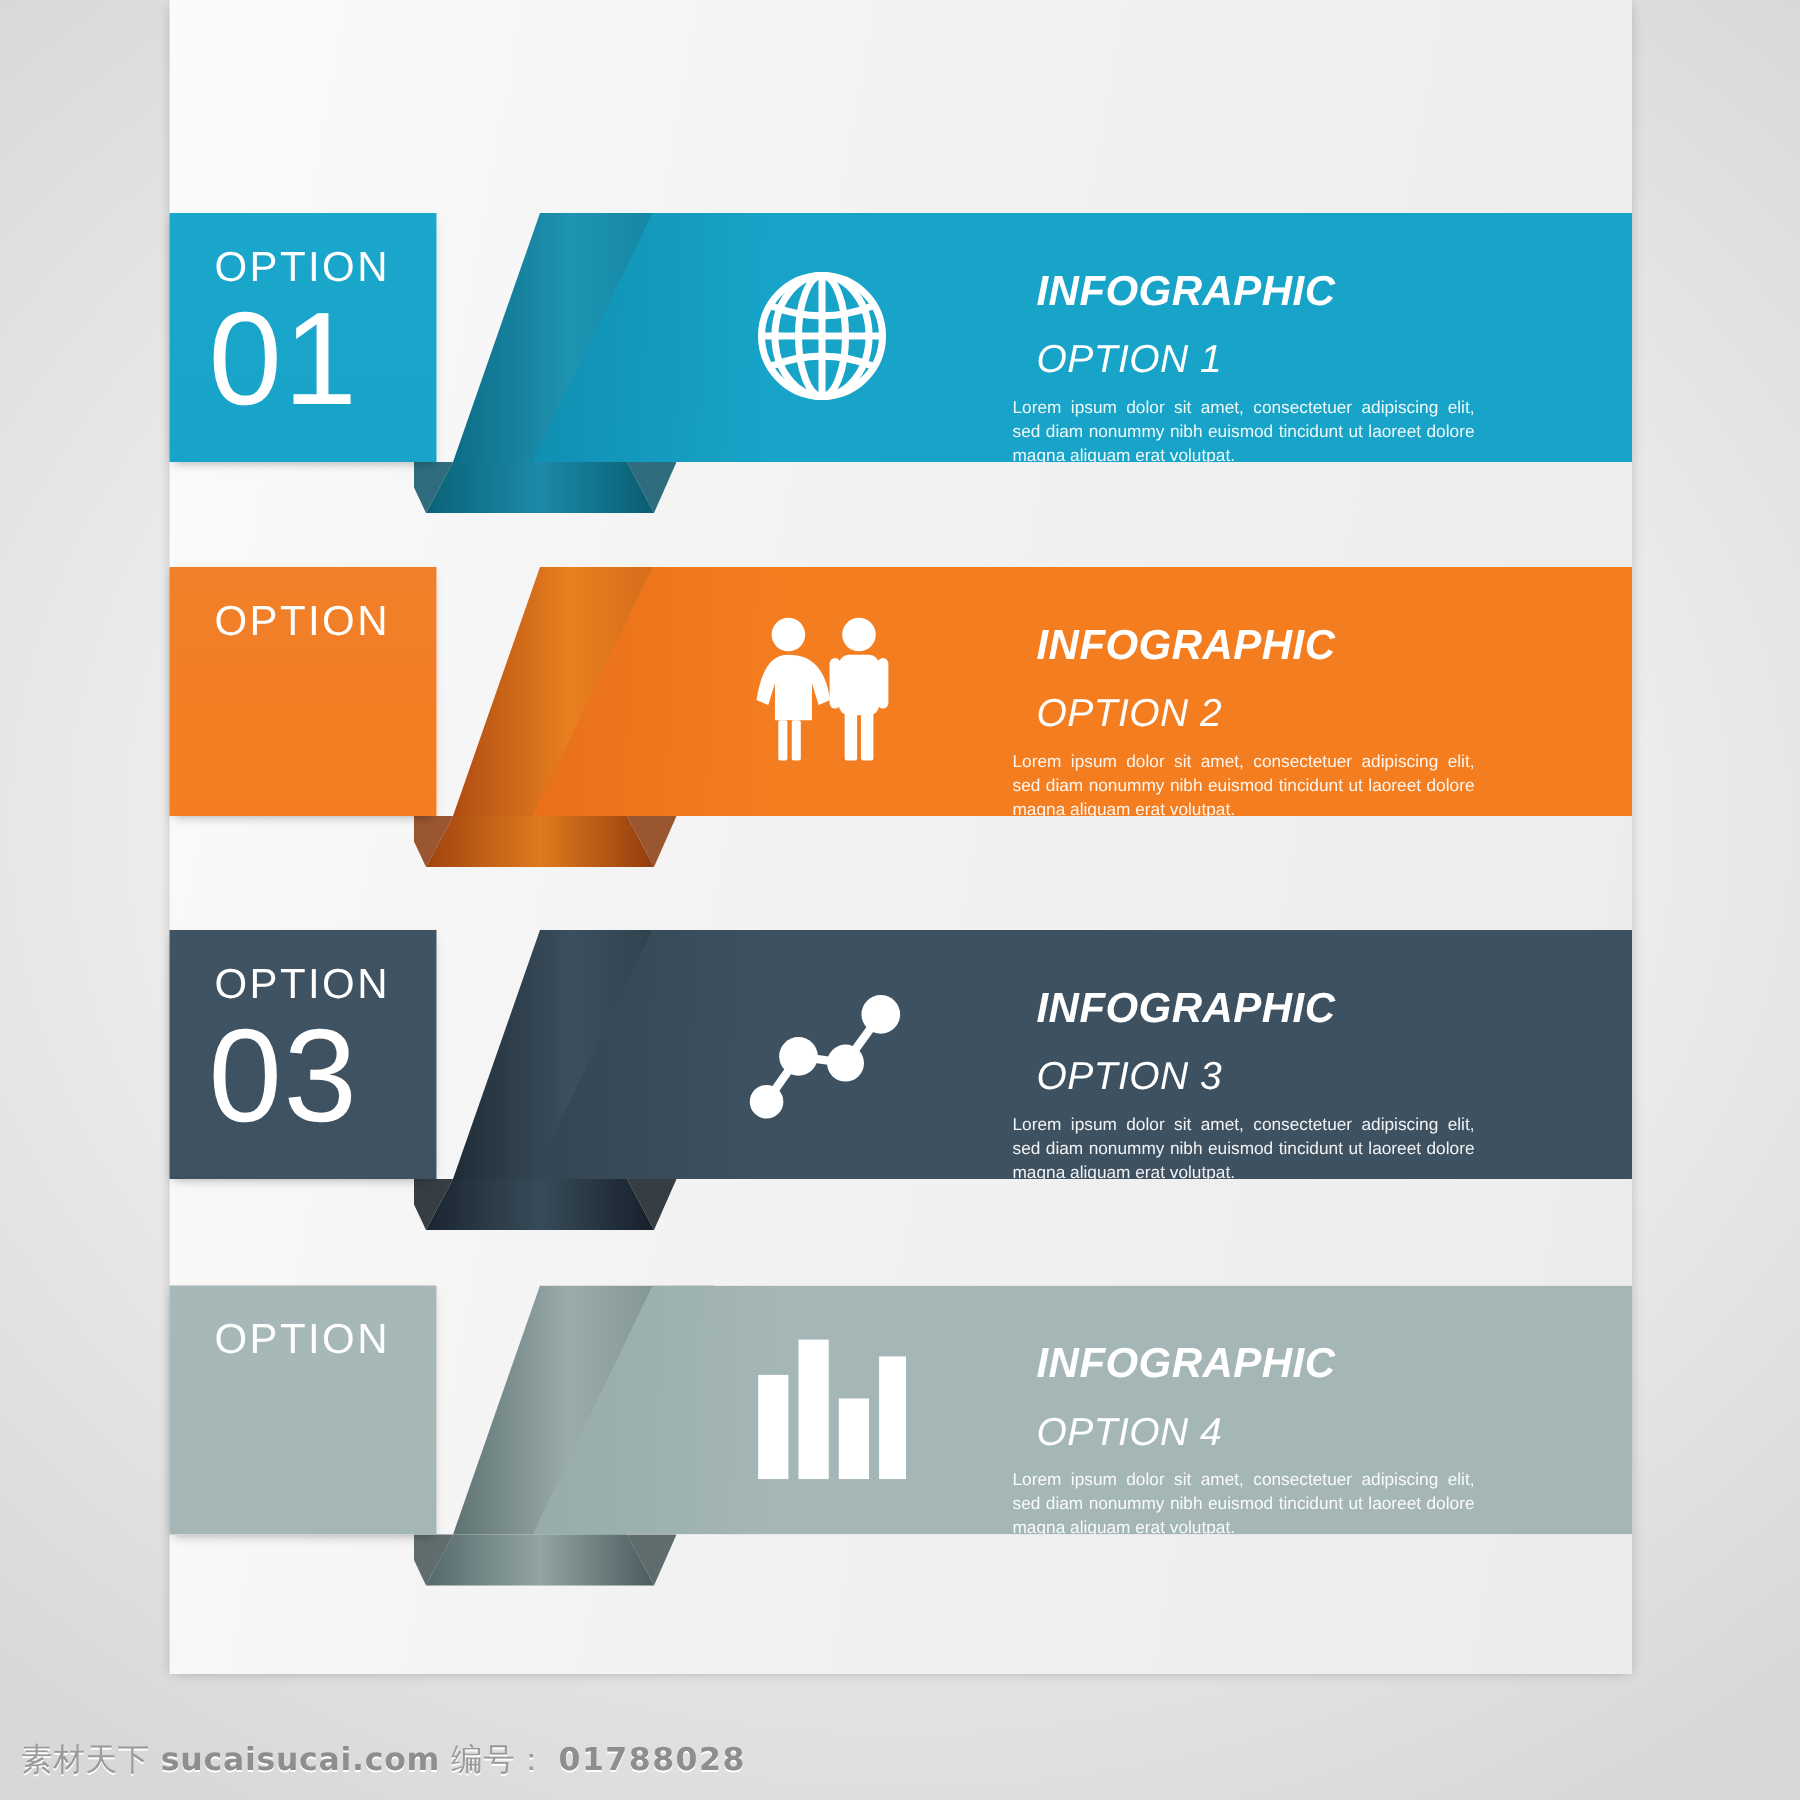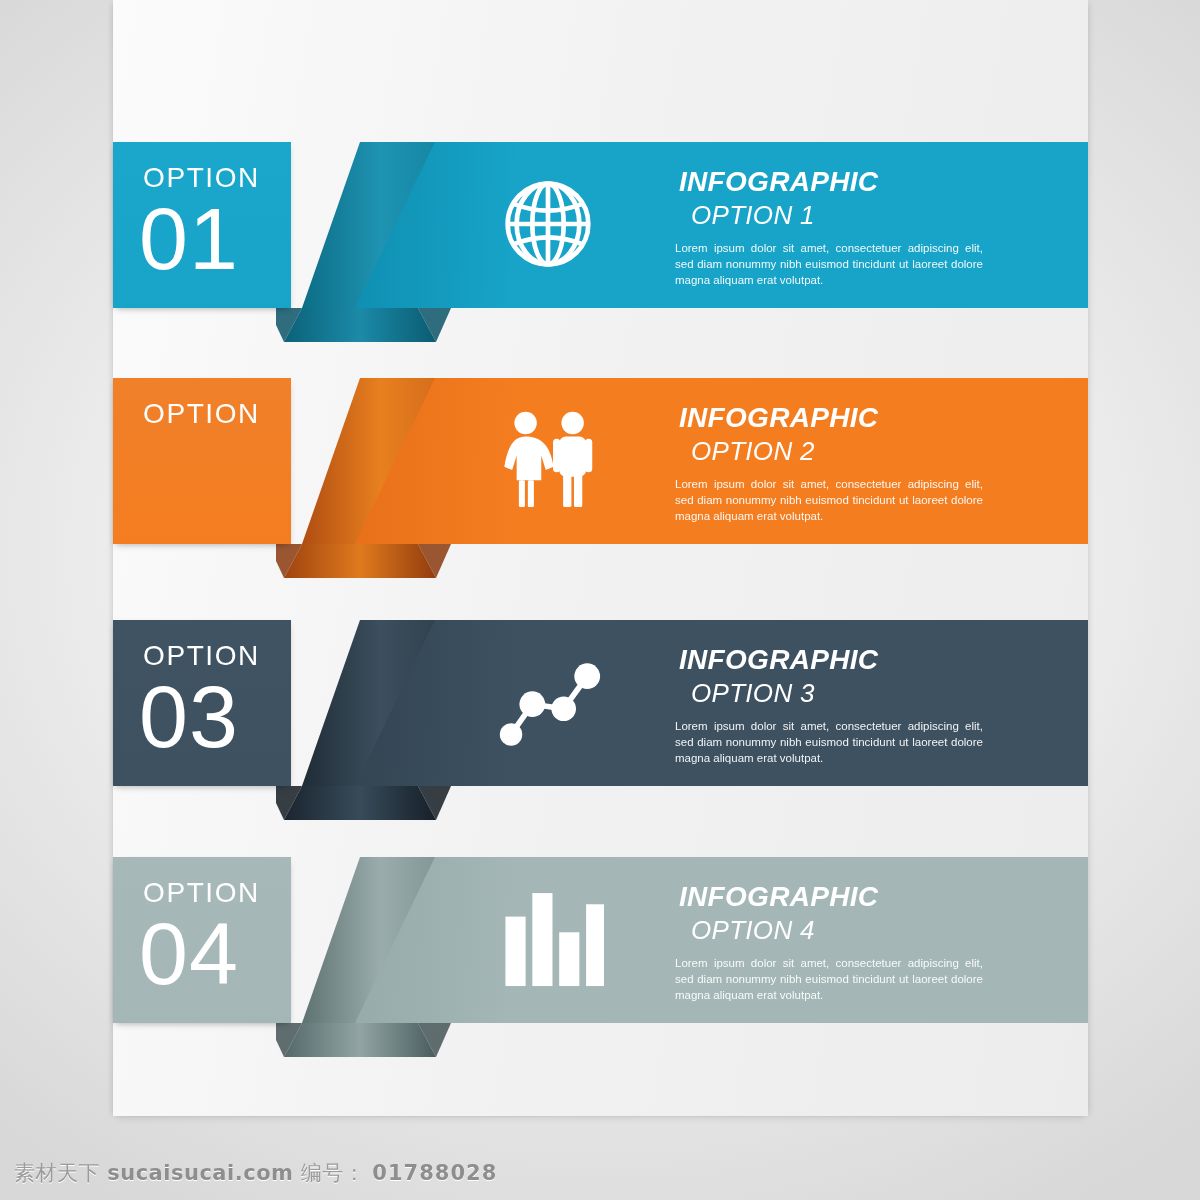--- a/index.html
+++ b/index.html
@@ -50,21 +50,21 @@
     box-shadow:0 3px 7px -3px rgba(0,0,0,.30);
   }
   .band-inner{position:absolute;left:0;top:0;right:0;bottom:0;}
 
   .icon-wrap{position:absolute;left:135px;top:26px;width:116px;height:112px;}
   .icon-wrap svg{display:block;width:100%;height:100%;}
 
   .txt{position:absolute;left:320px;top:22px;width:330px;}
   .h1{
     color:#fff;font-style:italic;font-weight:bold;font-size:28px;line-height:1.02;
-    letter-spacing:.3px;margin:4px;
+    letter-spacing:.3px;margin:16px;
   }
   .h2{
     color:#fff;font-style:italic;font-weight:400;font-size:26px;line-height:1.08;
     letter-spacing:.3px;margin:1px 0 0 16px;
   }
   .body{
     color:rgba(255,255,255,.93);font-size:11.5px;line-height:1.42;margin:11px 0 0 0;
     text-align:justify;width:308px;
   }
 
@@ -248,21 +248,20 @@
         </linearGradient>
       </defs>
       <polygon points="84,0 200,0 142,166 26,166" fill="url(#fg4)"></polygon>
       <polygon points="26,166 142,166 160,200 8,200" fill="url(#tg4)"></polygon>
       <polygon points="142,166 160,200 175,166" fill="#445556" opacity=".85"></polygon>
       <polygon points="26,166 8,200 -8,166" fill="#445556" opacity=".85"></polygon>
     </svg>
   </div>
   <div class="left" style="background: linear-gradient(rgb(166, 184, 183) 0%, rgb(164, 182, 182) 100%);">
     <div class="opt-word">OPTION</div>
-    <div class="opt-num">04</div>
   </div>
   <div class="band">
     <div class="band-inner" style="background: linear-gradient(92deg, rgb(151, 171, 171) 0%, rgb(164, 182, 182) 22%, rgb(164, 182, 182) 100%);"></div>
     <div class="icon-wrap">
       <svg viewBox="0 0 100 100">
         <g fill="#fff">
           <rect x="12" y="30" width="18" height="62"></rect>
           <rect x="36" y="9" width="18" height="83"></rect>
           <rect x="60" y="44" width="18" height="48"></rect>
           <rect x="84" y="19" width="16" height="73"></rect>

